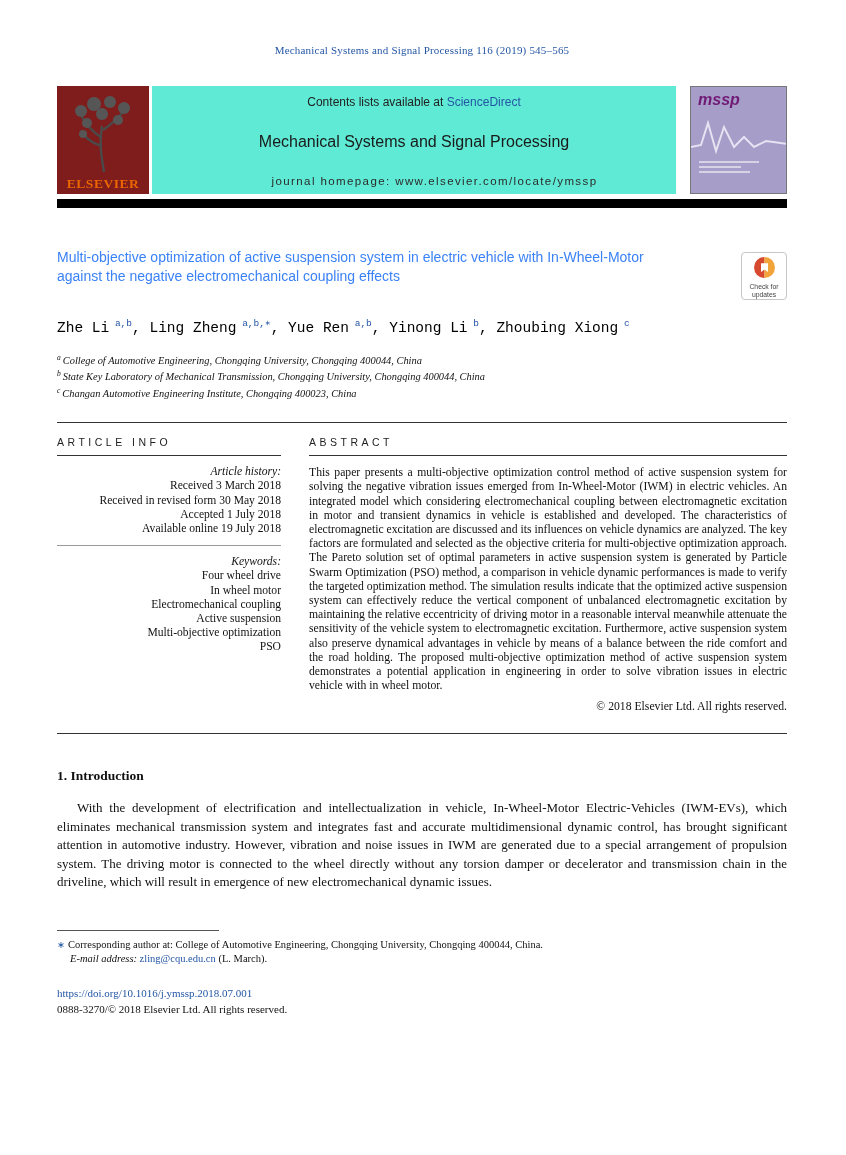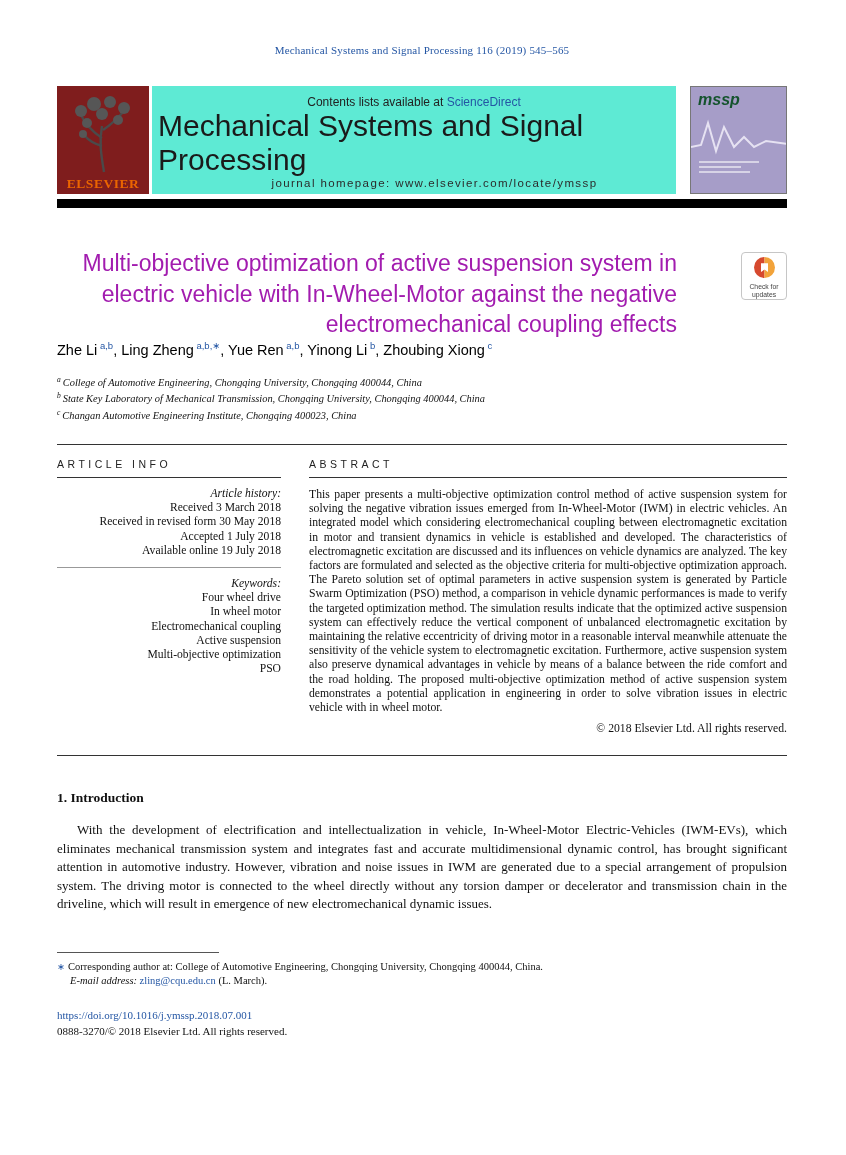--- a/index.html
+++ b/index.html
@@ -15,39 +15,39 @@
 
   
   .top-ref { text-align:center; font-size:11px; letter-spacing:.2px; }
 
   
   .header { display:flex; margin-top:30px; height:108px; }
   .logo-box { width:92px; background:#7f1d1d; display:flex; flex-direction:column; align-items:center; justify-content:flex-end; padding-bottom:2px; }
   .elsevier-word { font-family:"Liberation Serif", serif; font-weight:bold; font-size:13.5px; letter-spacing:.5px; color:#eb6500; margin-top:2px; }
   .center-box { flex:1; background:#5eead4; margin-left:3px; display:flex; flex-direction:column; align-items:center; justify-content:space-between; padding:9px 6px 7px; }
   .contents-line { font-family:"Liberation Sans", sans-serif; font-size:12px; color:#222; }
-  .journal-title-hdr { font-family:"Liberation Sans", sans-serif; font-size:30px; font-weight:500; color:#1a1a1a; }
+  .journal-title-hdr { font-family:"Liberation Sans", sans-serif; font-size:16px; font-weight:500; color:#1a1a1a; }
   .homepage-line { font-family:"Liberation Sans", sans-serif; font-size:11.5px; letter-spacing:1.4px; color:#2b2b2b;padding-left:41px; }
   .cover-box { width:97px; margin-left:14px; background:#a69dc8; border:1px solid #777; position:relative; overflow:hidden; }
-  .cover-label { font-family:"Liberation Sans", sans-serif; font-style:italic; font-weight:bold; font-size:16px; color:#14532d; padding:4px 0 0 7px; }
+  .cover-label { font-family:"Liberation Sans", sans-serif; font-style:italic; font-weight:bold; font-size:16px; color:#701a75; padding:4px 0 0 7px; }
   .cover-wave { position:absolute; left:0; top:28px; }
   .cover-lines { position:absolute; left:8px; top:74px; width:60px; }
   .cover-lines div { height:2px; background:rgba(255,255,255,.55); margin-bottom:3px; }
   .cover-lines div:nth-child(2){ width:70%; }
   .cover-lines div:nth-child(3){ width:85%; }
   .black-bar { height:9px; background:#000; margin-top:5px; }
 
   
   .title-row { display:flex; justify-content:space-between; margin-top:40px; }
-  .article-title { font-family:"Liberation Sans", sans-serif; font-size:23px; font-weight:400; line-height:1.33; color:#a21caf; width:620px;text-align:right; }
+  .article-title { font-family:"Liberation Sans", sans-serif; font-size:14px; font-weight:400; line-height:1.33; color:#3b82f6; width:620px; }
   .badge { width:46px; height:48px; border:1px solid #c6c6c6; border-radius:4px; text-align:center; padding-top:4px; margin-top:4px; background:#fff; cursor:pointer; }
   .badge-text { font-family:"Liberation Sans", sans-serif; font-size:6.8px; color:#444; line-height:1.25; margin-top:1px; }
 
   
-  .authors { font-family:Liberation Sans, sans-serif; font-size:14.5px; color:#000; }
+  .authors { font-family:Liberation Mono, monospace; font-size:14.5px; margin-top:17px; color:#000; }
   .authors sup { font-size:9.5px; color:#2456a4; }
   .affiliations { margin-top:15px; font-style:italic; font-size:10.4px; line-height:13px; color:#111; }
   .affiliations sup { font-size:7.5px; margin-right:2px; }
 
   .rule { border-top:1px solid #333; margin-top:22px; }
 
   
   .info-abstract { display:flex; gap:28px; padding:13px 0 16px; }
   .col-info { width:224px; flex:none; }
   .col-abs { flex:1; }

